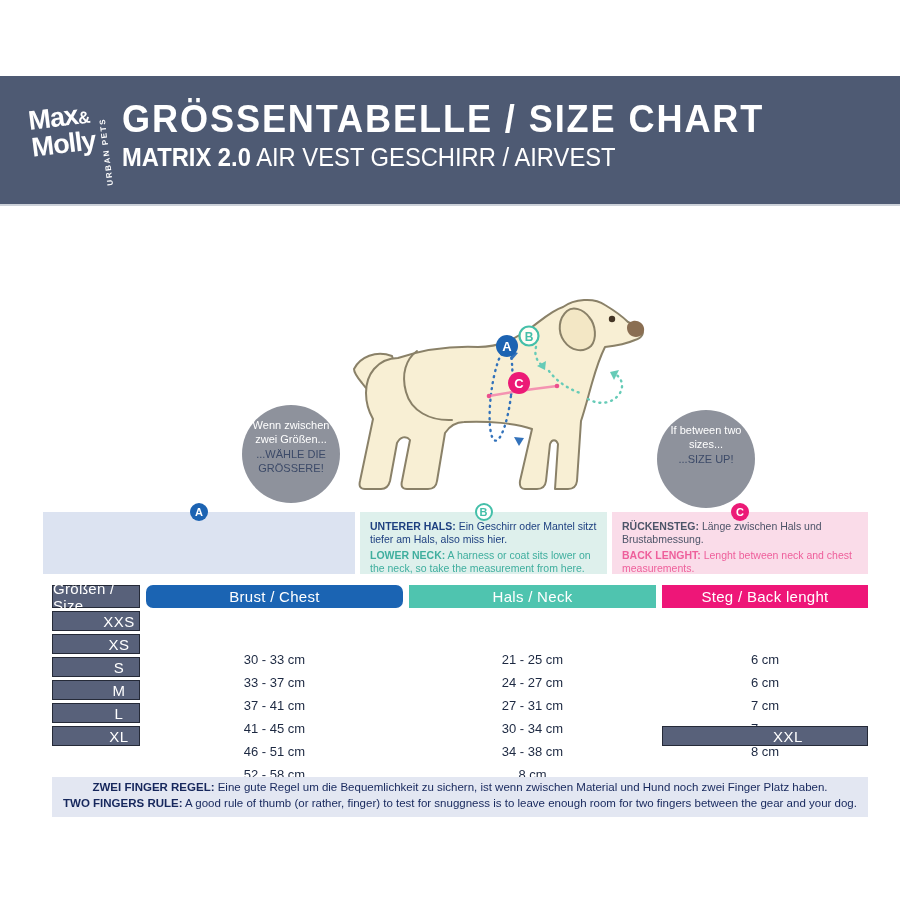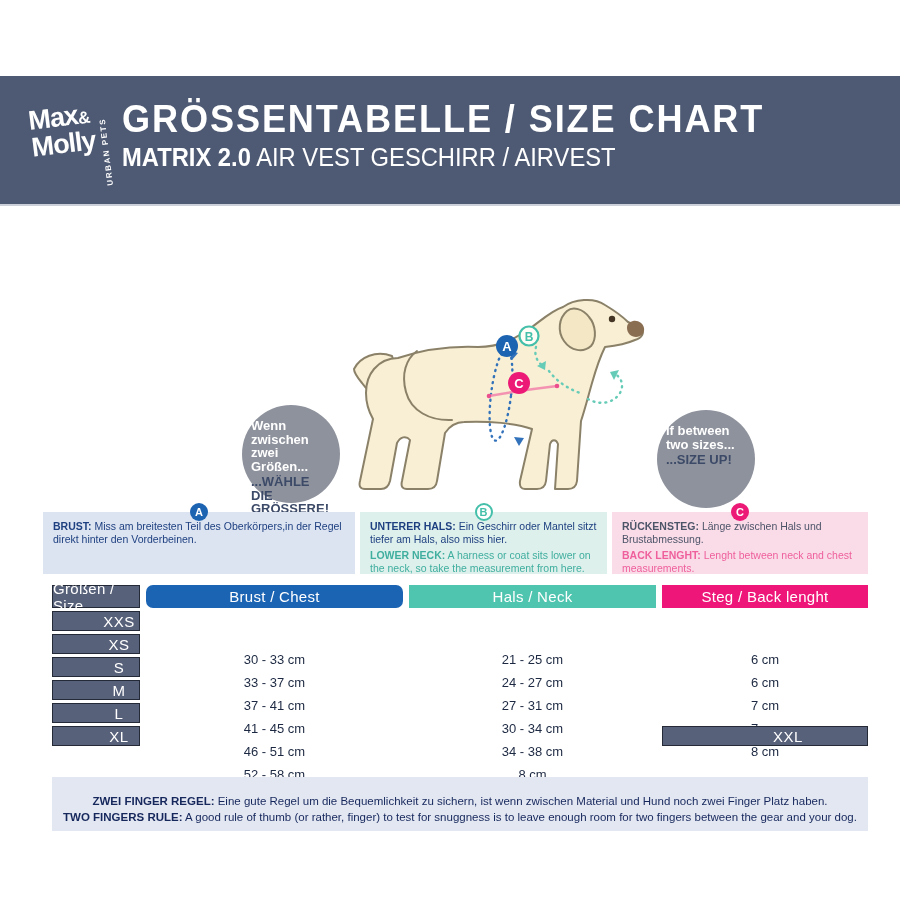--- a/index.html
+++ b/index.html
@@ -20,21 +20,21 @@
   .subtitle{position:absolute;left:122px;top:67px;font-size:25px;color:#fff;white-space:nowrap;
         transform:scaleX(.95);transform-origin:left;}
   .subtitle .b{font-weight:bold;}
 
   
   .dogsvg{position:absolute;left:330px;top:272px;}
   .dogsvg text{font-family:"Liberation Sans",sans-serif;font-weight:bold;}
 
   
   .tip{position:absolute;width:98px;height:98px;border-radius:50%;background:#8e929c;
-       box-sizing:border-box;text-align:left;font-weight:bold;font-size:13px;
+       box-sizing:border-box;text-align:center;font-weight:normal;font-size:11px;
        line-height:13.5px;padding:14px 9px 0;}
   .tip-de{left:242px;top:405px;}
   .tip-en{left:657px;top:410px;}
   .tip .white{display:block;color:#fff;}
   .tip .dark{display:block;color:#3c4a68;margin-top:2px;}
 
   
   .ibox{position:absolute;top:512px;height:62px;box-sizing:border-box;
         padding:8px 10px 0;font-size:10.5px;line-height:13px;}
   .ibox p{margin:0 0 3px 0;}
@@ -60,21 +60,21 @@
   .th-size,.td-size{background:#58617a;color:#fff;border:1px solid #252a38;box-sizing:border-box;}
   .th-chest{background:#1b64b3;border-radius:7px;}
   .th-neck{background:#4fc4af;}
   .th-steg{background:#ee1678;}
   .td-size{font-size:15px;letter-spacing:.5px;padding-left:46px;}
   .td{background:#e3e6f0;color:#1d2942;font-size:13px;margin-top:48px;}
 
   
   .footnote{position:absolute;left:52px;top:777px;width:816px;background:#e3e7f2;
         text-align:center;font-size:11.5px;line-height:15.5px;color:#16275c;
-        padding:17px 4px 6px;box-sizing:border-box;}
+        padding:3px 4px 6px;box-sizing:border-box;}
   .footnote .lbl{font-weight:bold;}
 </style>
 </head>
 <body>
 
 <div class="page">
 
   <div class="band">
     <div class="logo">
       <div class="logo-max"><span>Max</span><span class="amp">&amp;</span></div>
@@ -130,21 +130,20 @@
     <span class="white">Wenn zwischen zwei Größen...</span>
     <span class="dark">...WÄHLE DIE GRÖSSERE!</span>
   </div>
   <div class="tip tip-en">
     <span class="white">If between two sizes...</span>
     <span class="dark">...SIZE UP!</span>
   </div>
 
   <div class="ibox ibox-a">
     <div class="badge badge-a">A</div>
-    <p class="de"><span class="lbl">BRUST:</span> <span>Miss am breitesten Teil des Oberkörpers,in der Regel direkt hinter den Vorderbeinen.</span></p>
   </div>
   <div class="ibox ibox-b">
     <div class="badge badge-b">B</div>
     <p class="de"><span class="lbl">UNTERER HALS:</span> <span>Ein Geschirr oder Mantel sitzt tiefer am Hals, also miss hier.</span></p>
     <p class="en"><span class="lbl">LOWER NECK:</span> <span>A harness or coat sits lower on the neck, so take the measurement from here.</span></p>
   </div>
   <div class="ibox ibox-c">
     <div class="badge badge-c">C</div>
     <p class="de"><span class="lbl">RÜCKENSTEG:</span> <span>Länge zwischen Hals und Brustabmessung.</span></p>
     <p class="en"><span class="lbl">BACK LENGHT:</span> <span>Lenght between neck and chest measurements.</span></p>

